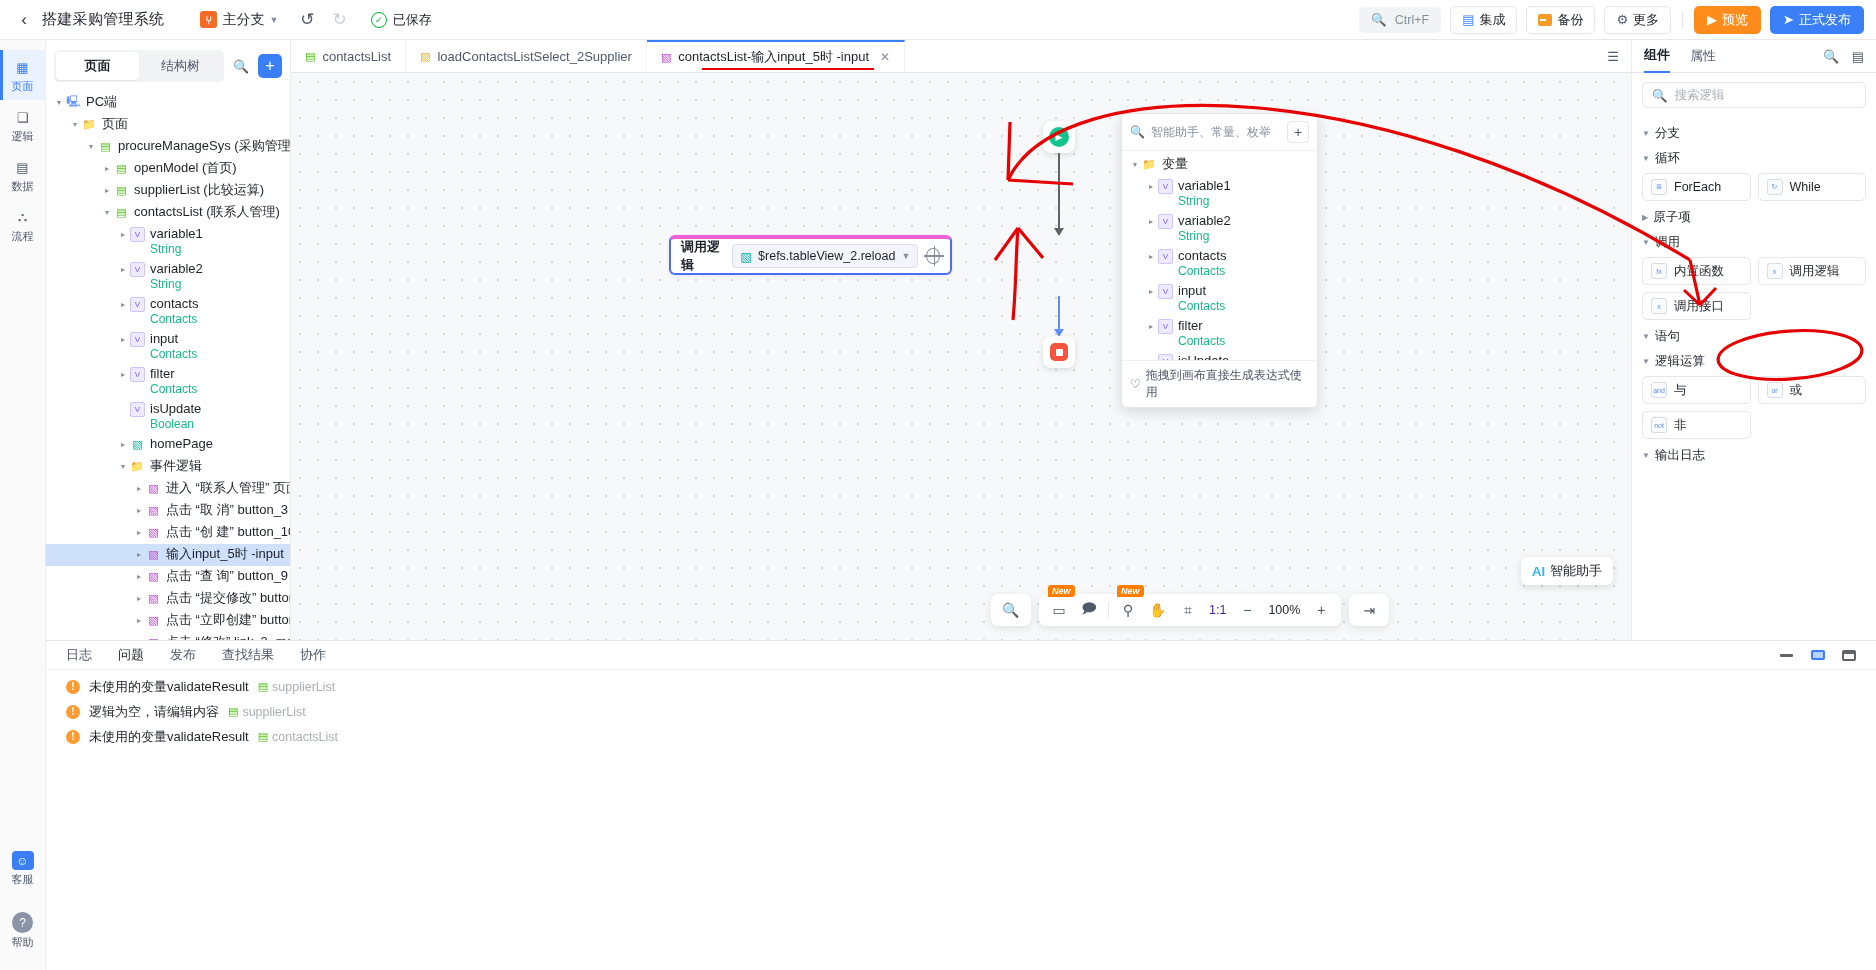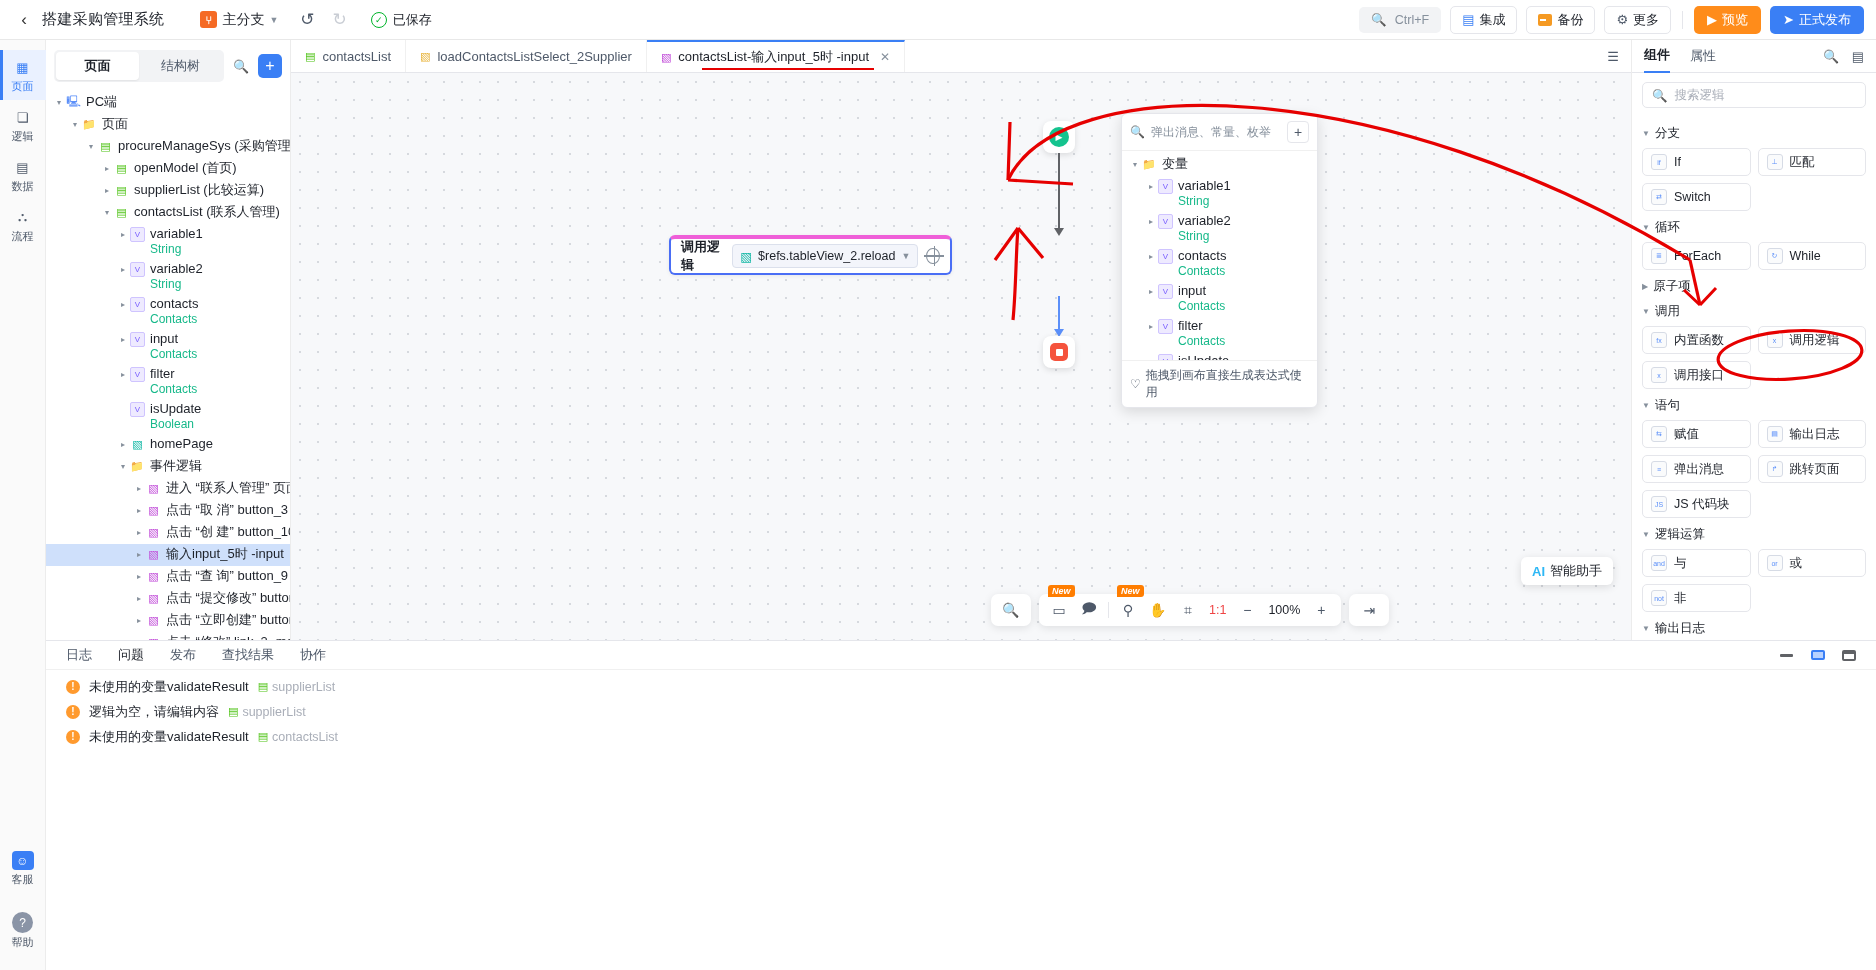--- a/index.html
+++ b/index.html
@@ -138,21 +138,21 @@
   .varpop-add{width:22px;height:22px;border:1px solid #e5e6eb;border-radius:4px;display:flex;align-items:center;justify-content:center;color:#4e5969;font-size:14px;cursor:pointer;}
   .varpop-body{flex:1;overflow:hidden;padding-top:3px;}
   .varpop-foot{border-top:1px solid #f0f0f0;padding:6px 8px;font-size:12px;color:#4e5969;display:flex;gap:5px;align-items:center;}
 
   
   .cv-tools{position:absolute; left:700px; bottom:14px; display:flex; gap:8px; align-items:center;}
   .cv-group{background:#fff;border-radius:7px;box-shadow:0 2px 8px rgba(0,0,0,.1);height:32px;display:flex;align-items:center;padding:0 6px;gap:2px;}
   .cv-btn{width:28px;height:26px;display:flex;align-items:center;justify-content:center;color:#4e5969;font-size:14px;cursor:pointer;border-radius:4px;position:relative;}
   .cv-sep{width:1px;height:16px;background:#e5e6eb;margin:0 3px;}
   .cv-zoom{font-size:12.5px;color:#1d2129;width:42px;text-align:center;}
-  .cv-11{font-size:12.5px;color:#ef4444;padding:0 5px;}
+  .cv-11{font-size:12.5px;color:#4c1d95;padding:0 5px;}
   .newbadge{position:absolute;top:-12px;left:3px;background:#ff7d00;color:#fff;font-size:9px;font-style:italic;
     font-weight:bold;padding:1px 4px;border-radius:3px 3px 3px 0;}
   .ai-btn{position:absolute;right:18px;bottom:55px;background:#fff;border-radius:6px;box-shadow:0 2px 8px rgba(0,0,0,.12);
     height:28px;display:flex;align-items:center;gap:5px;padding:0 11px;font-size:13px;color:#1d2129;cursor:pointer;}
   .ai-mark{color:#2db7f5;font-weight:bold;font-size:13px;}
 
   
   .rpanel{position:absolute; top:40px; right:0; width:245px; height:600px; background:#fff;
     border-left:1px solid #ececec; display:flex; flex-direction:column;}
   .rp-tabs{height:33px;display:flex;align-items:center;border-bottom:1px solid #e5e6eb;padding:0 12px;gap:20px;}
@@ -422,21 +422,21 @@
     <div class="node-end">
       <span class="sq-red">
           <i></i>
         </span>
     </div>
 
     <div class="varpop">
       <div class="varpop-head">
         <div class="varpop-search">
           <span>🔍</span>
-          <span>弹出消息、常量、枚举</span>
+          <span>智能助手、常量、枚举</span>
         </div>
         <div class="varpop-add">+</div>
       </div>
       <div class="varpop-body" id="varpop-body">
           <div class="tnode" style="padding-left: 6px;">
             <span class="tw">▾</span>
             <span class="tic ic-folder">📁</span>
             <span class="tlabel">变量</span>
           </div>
           <div class="tnode" style="padding-left: 22px;">
@@ -519,34 +519,20 @@
   </div>
   <div class="rp-search">
     <span>🔍</span>
     <span>搜索逻辑</span>
   </div>
   <div class="rp-body" id="rp-body">
       <div class="grp-title">
         <span class="grp-arrow">▼</span>
         <span>分支</span>
       </div>
-      <div class="grid2">
-        <div class="lcard">
-          <span class="lic">if</span>
-          <span>If</span>
-        </div>
-        <div class="lcard">
-          <span class="lic">⊥</span>
-          <span>匹配</span>
-        </div>
-        <div class="lcard">
-          <span class="lic">⇄</span>
-          <span>Switch</span>
-        </div>
-      </div>
       <div class="grp-title">
         <span class="grp-arrow">▼</span>
         <span>循环</span>
       </div>
       <div class="grid2">
         <div class="lcard">
           <span class="lic">≣</span>
           <span>ForEach</span>
         </div>
         <div class="lcard">
@@ -572,42 +558,20 @@
           <span>调用逻辑</span>
         </div>
         <div class="lcard">
           <span class="lic">x</span>
           <span>调用接口</span>
         </div>
       </div>
       <div class="grp-title">
         <span class="grp-arrow">▼</span>
         <span>语句</span>
-      </div>
-      <div class="grid2">
-        <div class="lcard">
-          <span class="lic">⇆</span>
-          <span>赋值</span>
-        </div>
-        <div class="lcard">
-          <span class="lic">▤</span>
-          <span>输出日志</span>
-        </div>
-        <div class="lcard">
-          <span class="lic">≡</span>
-          <span>弹出消息</span>
-        </div>
-        <div class="lcard">
-          <span class="lic">↱</span>
-          <span>跳转页面</span>
-        </div>
-        <div class="lcard">
-          <span class="lic">JS</span>
-          <span>JS 代码块</span>
-        </div>
       </div>
       <div class="grp-title">
         <span class="grp-arrow">▼</span>
         <span>逻辑运算</span>
       </div>
       <div class="grid2">
         <div class="lcard">
           <span class="lic">and</span>
           <span>与</span>
         </div>

